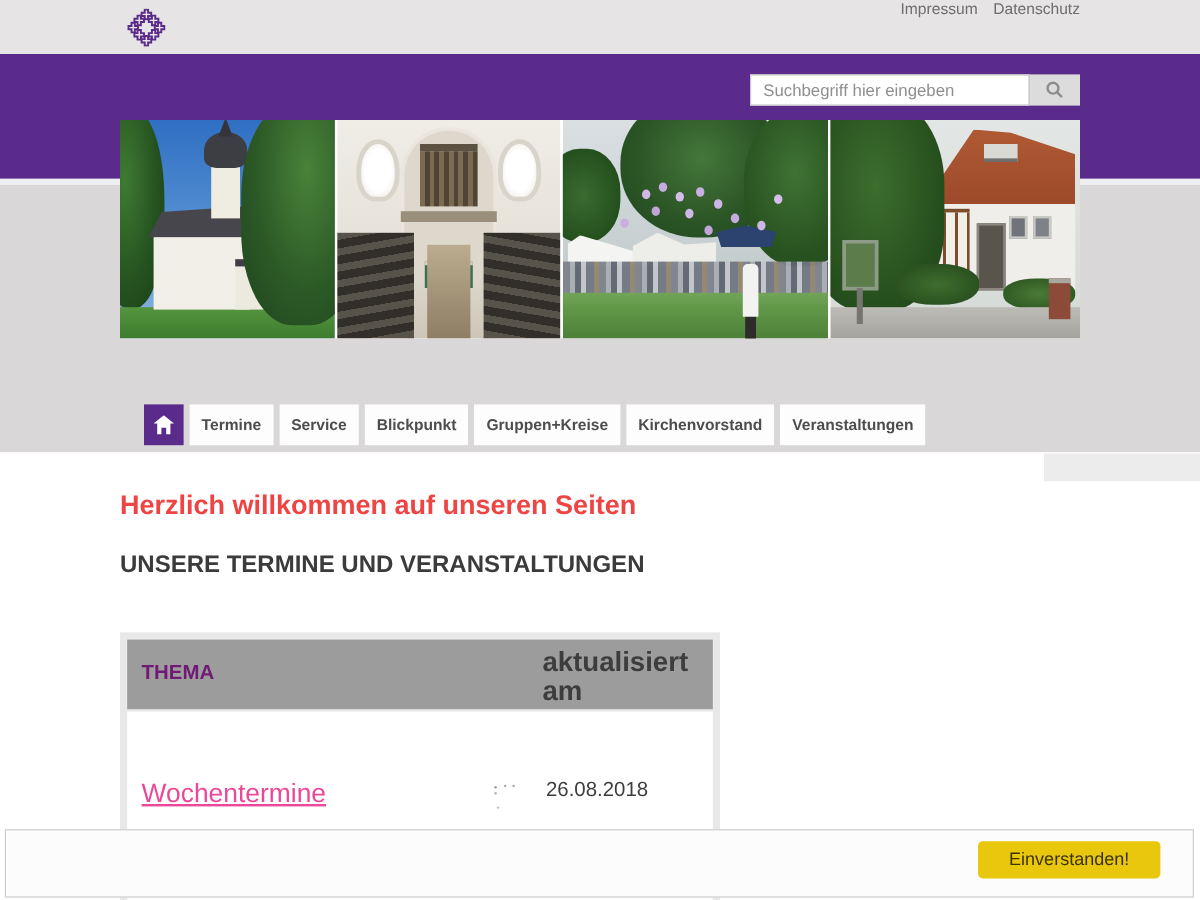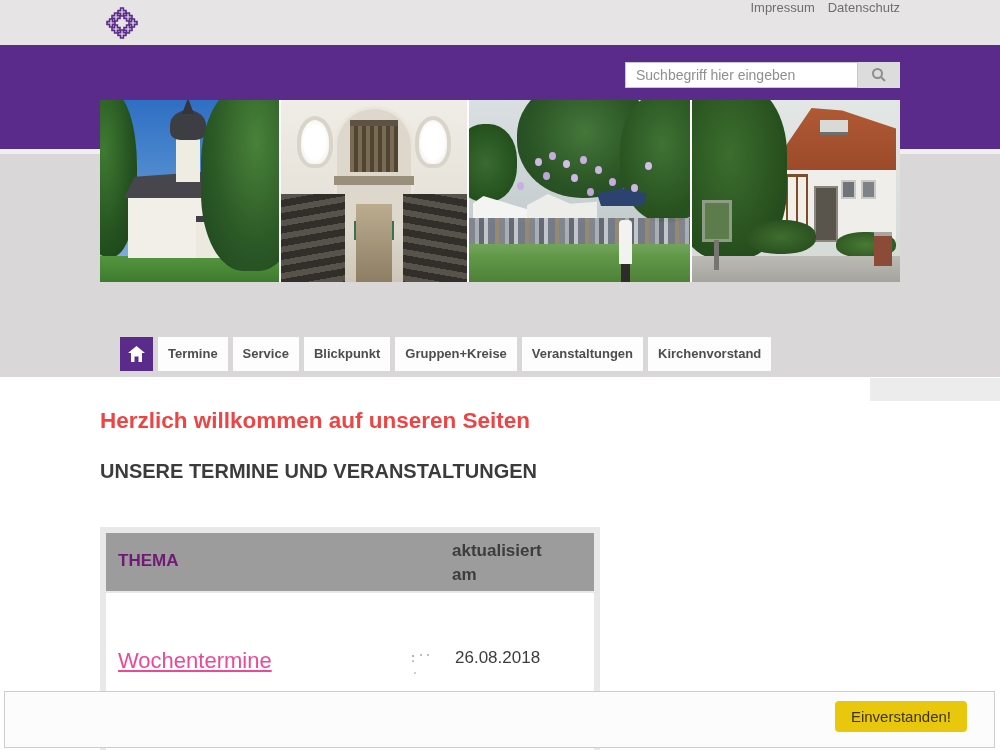--- a/index.html
+++ b/index.html
@@ -109,33 +109,33 @@
          color:#4d4d4d; cursor:pointer; white-space:nowrap; }
 
   
   .h1 { position:absolute; left:100px; top:408px; font-size:22.5px; font-weight:bold; color:#ef4444; }
   .h2 { position:absolute; left:100px; top:460px; font-size:20px; font-weight:bold; color:#3b3b3b; }
 
   
   .table-wrap { position:absolute; left:100px; top:527px; width:500px; background:#e8e8e8; padding:6px 6px 0 6px; }
   .thead { display:flex; background:#9c9c9c; height:58px; }
   .th-topic { width:346px; padding:18px 0 0 12px; font-size:17px; font-weight:bold; color:#701a75; }
-  .th-updated { width:142px; padding:6px 0 0 0; font-size:17px; font-weight:bold; color:#3d3d3d; line-height:24px; max-width:110px; }
+  .th-updated { width:142px; padding:6px 0 0 0; font-size:23px; font-weight:bold; color:#3d3d3d; line-height:24px; max-width:110px; }
   .tbody { position:relative; background:#fff; margin-top:2px; height:165px; }
   .row-link { position:absolute; left:12px; top:55px; font-size:22px; color:#ec4899; text-decoration:underline; cursor:pointer; }
   .row-dots { position:absolute; left:306px; top:62px; width:2px; height:2px; background:#9a9a9a; border-radius:50%;
               box-shadow:0 5px 0 #b0b0b0, 8px -1px 0 #a8a8a8, 15px -1px 0 #a8a8a8, 2px 17px 0 #c0c0c0; }
   .row-date { position:absolute; left:349px; top:55px; font-size:17px; color:#3d3d3d; }
 
   
   .cookie { position:absolute; left:4px; top:691px; width:991px; height:57px; background:#fcfcfc;
             border:1px solid #cdcdcd; z-index:10; }
   .cookie-msg { position:absolute; left:25px; top:8px; width:808px; font-size:13.5px; line-height:17.5px;
                 color:#3e3e3e; letter-spacing:-0.1px; }
-  .cookie-btn { position:absolute; right:27px; top:9px; height:31px; padding:0 16px; background:#e9c70d;
+  .cookie-btn { position:absolute; right:27px; top:9px; height:31px; padding:0 26px; background:#e9c70d;
                 border:none; border-radius:4px; font-size:15px; color:#3c3400; cursor:pointer;
                 font-family:"Liberation Sans", sans-serif;text-align:right; }
 </style>
 </head>
 <body>
 
 <div id="stage">
 
   <div class="topbar"></div>
   <div class="purple-band"></div>
@@ -232,22 +232,22 @@
   <div class="tabs">
     <div class="tab-home">
       <svg width="17" height="16" viewBox="0 0 17 16">
         <path d="M8.5 0 L17 7 H14 V16 H10.5 V10.5 H6.5 V16 H3 V7 H0 Z" fill="#ffffff"></path>
       </svg>
     </div>
     <div class="tab">Termine</div>
     <div class="tab">Service</div>
     <div class="tab">Blickpunkt</div>
     <div class="tab">Gruppen+Kreise</div>
+    <div class="tab">Kirchenvorstand</div>
     <div class="tab">Veranstaltungen</div>
-    <div class="tab">Kirchenvorstand</div>
   </div>
 
   <div class="h1">Herzlich willkommen auf unseren Seiten</div>
   <div class="h2">UNSERE TERMINE UND VERANSTALTUNGEN</div>
 
   <div class="table-wrap">
     <div class="thead">
       <div class="th-topic">THEMA</div>
       <div class="th-updated">aktualisiert am</div>
     </div>

